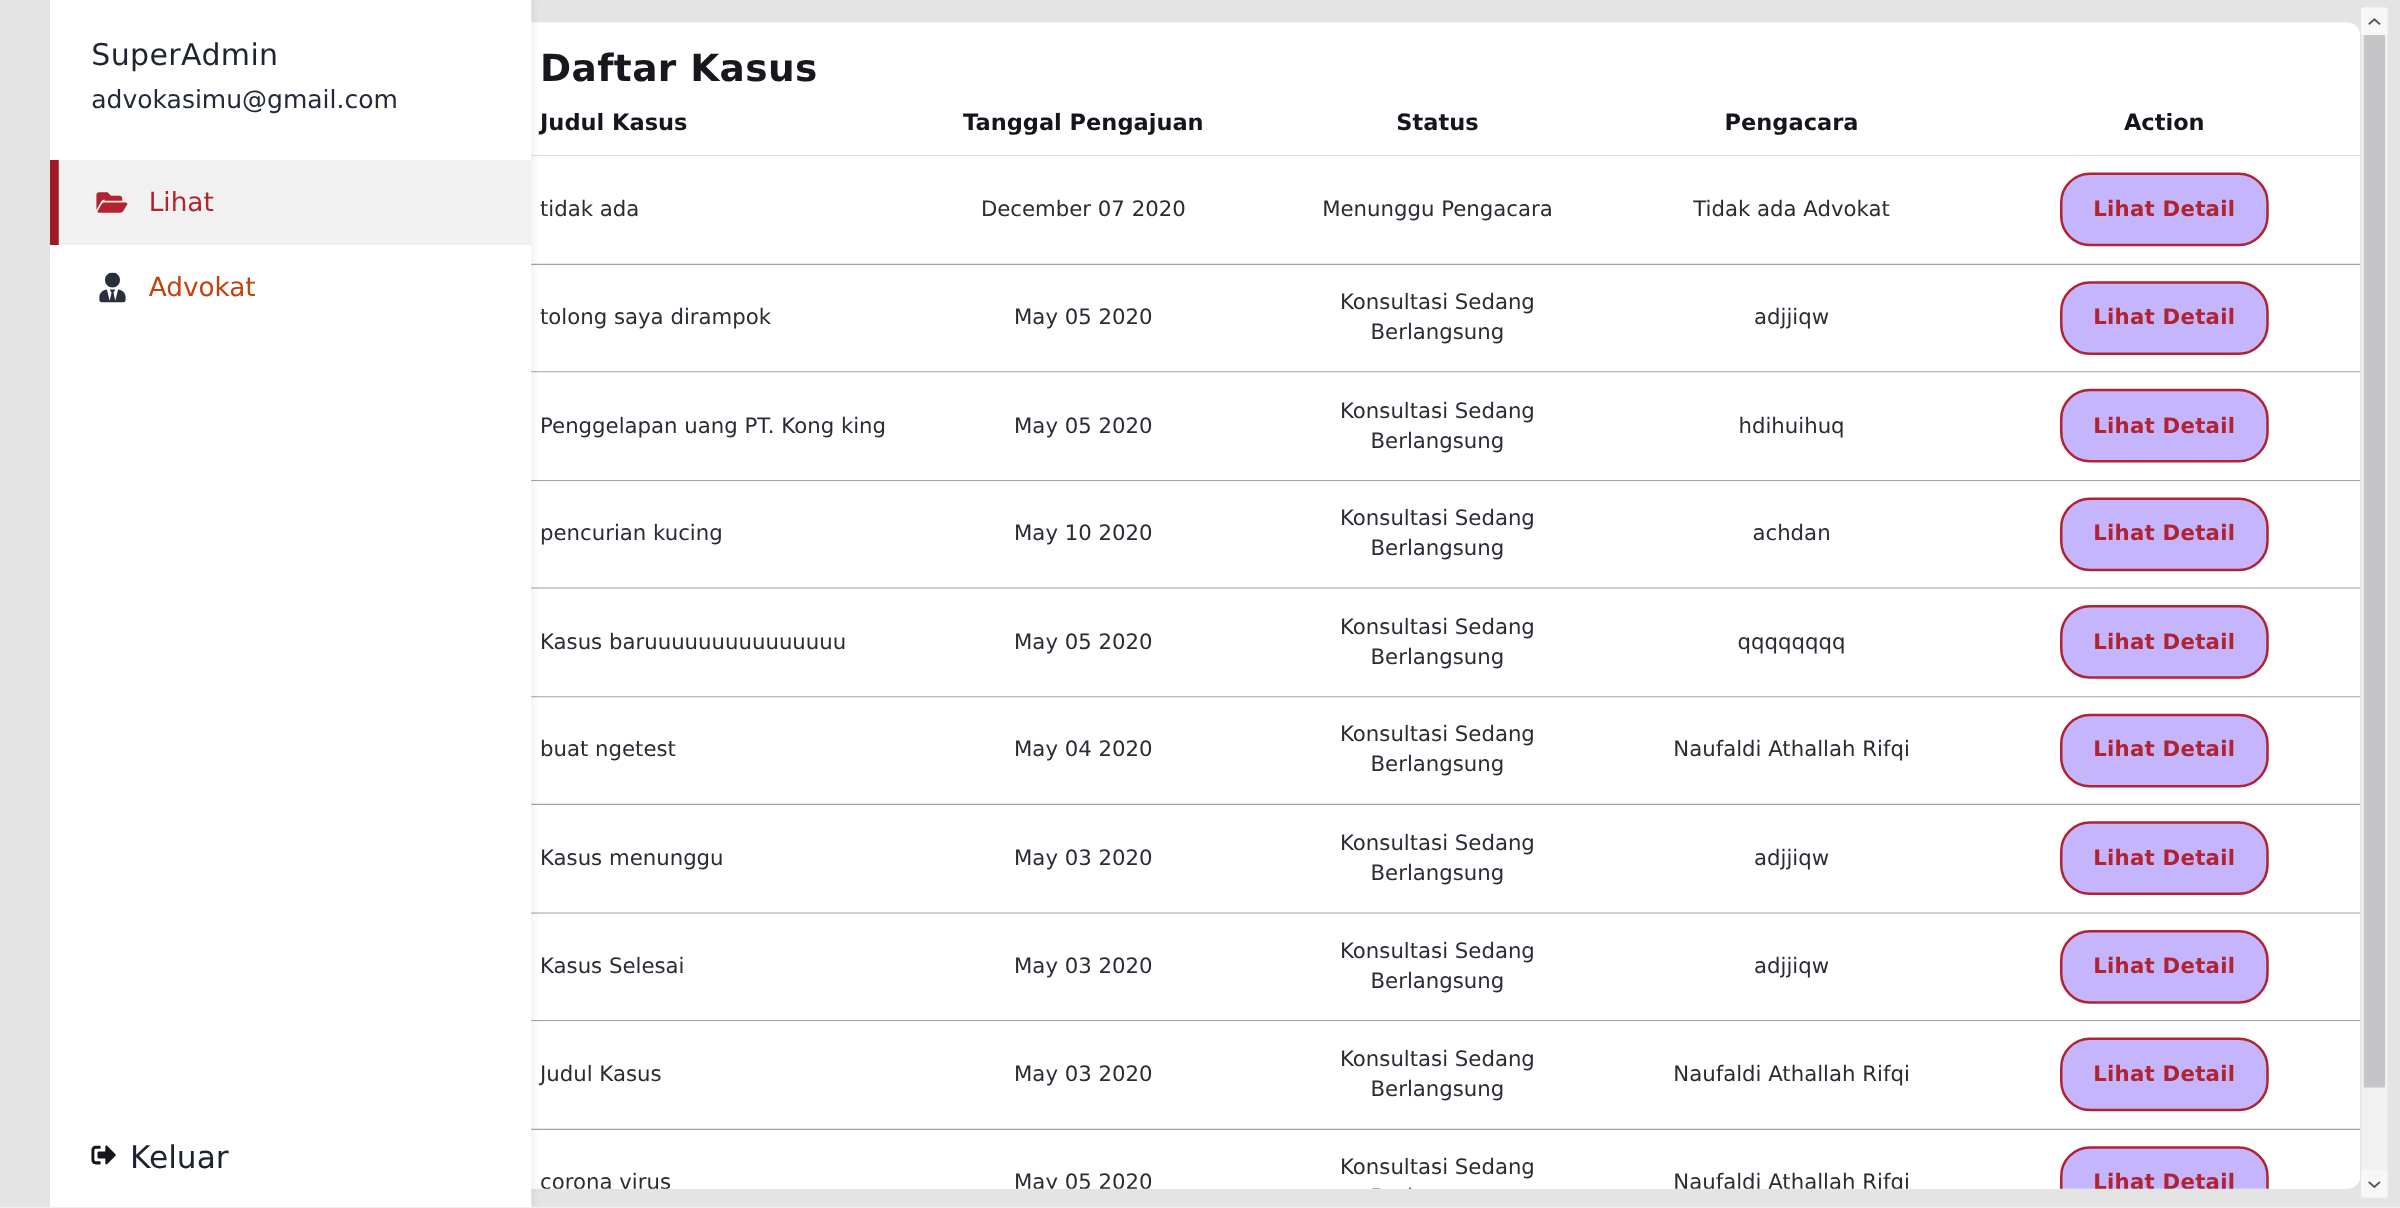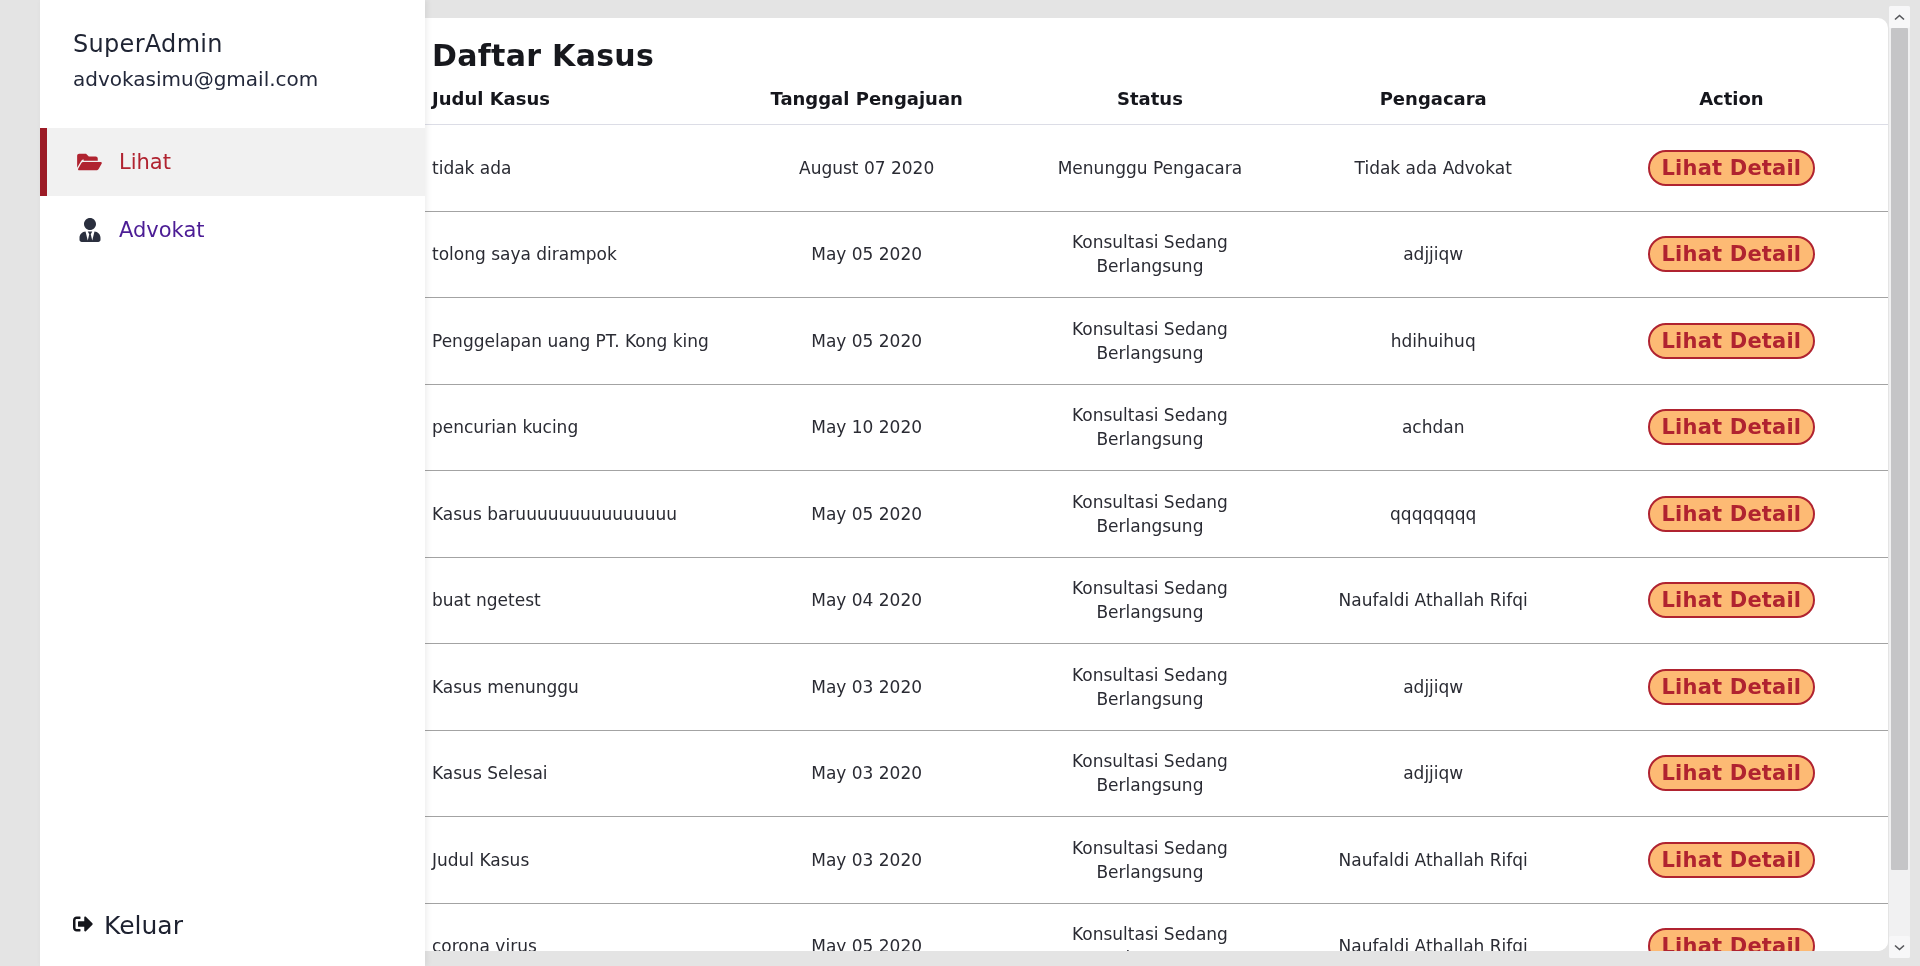--- a/index.html
+++ b/index.html
@@ -19,21 +19,21 @@
     z-index:2;
     margin-left:40px;
   }
   .profile { padding:28px 20px 0 33px; }
   .profile-name { font-size:24px; font-weight:500; color:#1f2433; line-height:32px; letter-spacing:0.3px; }
   .profile-email { font-size:20px; font-weight:400; color:#23283a; line-height:26px; margin-top:6px; }
 
   .menu { margin-top:36px; }
   .menu-item {
     height:68px; display:flex; align-items:center; gap:16px;
-    padding-left:36px; font-size:21px; color:#4c1d95; cursor:pointer;
+    padding-left:36px; font-size:21px; color:#c2410c; cursor:pointer;
   }
   .menu-item .mi-icon { width:27px; height:24px; display:flex; align-items:center; justify-content:center; }
   .menu-item.active {
     background:var(--active-bg,#f1f1f1);
     border-left:7px solid var(--accent-dark,#9c1b26);
     padding-left:29px;
     color:var(--accent,#b02330);
   }
   .menu-item.active svg { fill:var(--accent,#b02330); }
   .menu-item svg { fill:#2a2f3e; }
@@ -64,24 +64,24 @@
   .thead { margin-top:14px; padding-bottom:14px; border-bottom:1px solid #dcdde6; }
   .hcell { font-size:18px; font-weight:700; color:#15161c; text-align:center; line-height:22px; }
   .hcell.first { text-align:left; padding-left:35px; }
 
   .trow { height:86.5px; border-bottom:1px solid #a3a3a3; background:#fff; }
   .cell { font-size:17px; color:#2a2b33; text-align:center; line-height:24px; padding:0 8px; }
   .cell.first { text-align:left; padding-left:35px; }
   .cell.action { display:flex; justify-content:center; padding:0; }
 
   .detail-btn {
-    width:167px; height:36px;
+    width:167px; height:59px;
     border:2px solid var(--accent,#b02330); border-radius:24px;
-    background:#fdba74; color:var(--accent,#b02330);
-    font-size:21px; font-weight:700; font-family:inherit;
+    background:#c4b5fd; color:var(--accent,#b02330);
+    font-size:17px; font-weight:700; font-family:inherit;
     letter-spacing:0.2px; cursor:pointer;
   }
 
   
   .scrollbar {
     position:absolute; top:6px; right:10px; width:21px; height:952px;
     background:#f1f1f2; z-index:3; border-radius:2px;
   }
   .sb-btn {
     position:absolute; left:0; width:21px; height:22px;
@@ -141,21 +141,21 @@
     <div class="hcell first">Judul Kasus</div>
     <div class="hcell">Tanggal Pengajuan</div>
     <div class="hcell">Status</div>
     <div class="hcell">Pengacara</div>
     <div class="hcell">Action</div>
   </div>
 
   <div>
       <div class="trow">
         <div class="cell first">tidak ada</div>
-        <div class="cell">August 07 2020</div>
+        <div class="cell">December 07 2020</div>
         <div class="cell">Menunggu Pengacara</div>
         <div class="cell">Tidak ada Advokat</div>
         <div class="cell action">
           <button class="detail-btn">Lihat Detail</button>
         </div>
       </div>
       <div class="trow">
         <div class="cell first">tolong saya dirampok</div>
         <div class="cell">May 05 2020</div>
         <div class="cell">Konsultasi Sedang Berlangsung</div>

